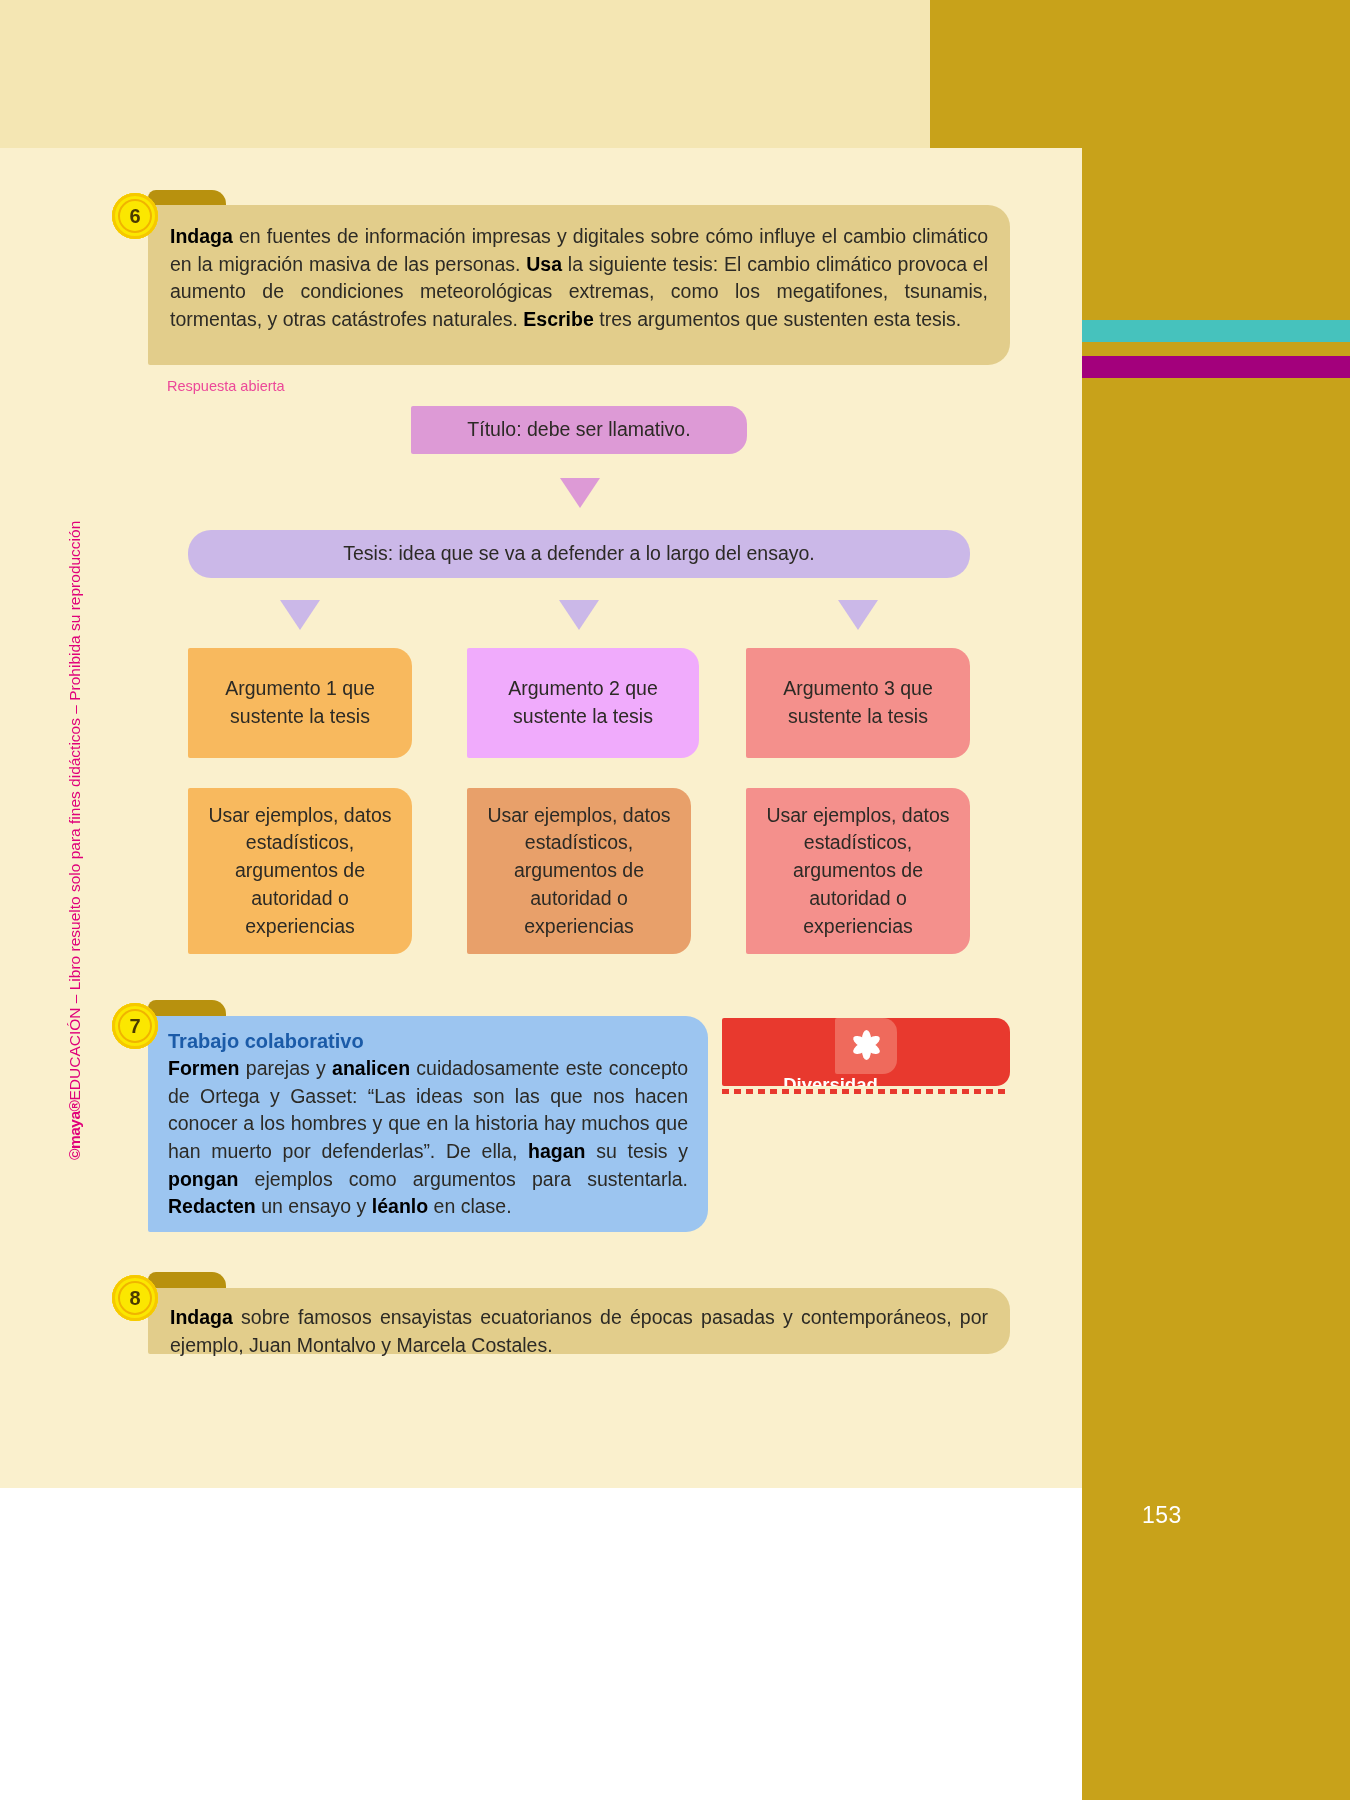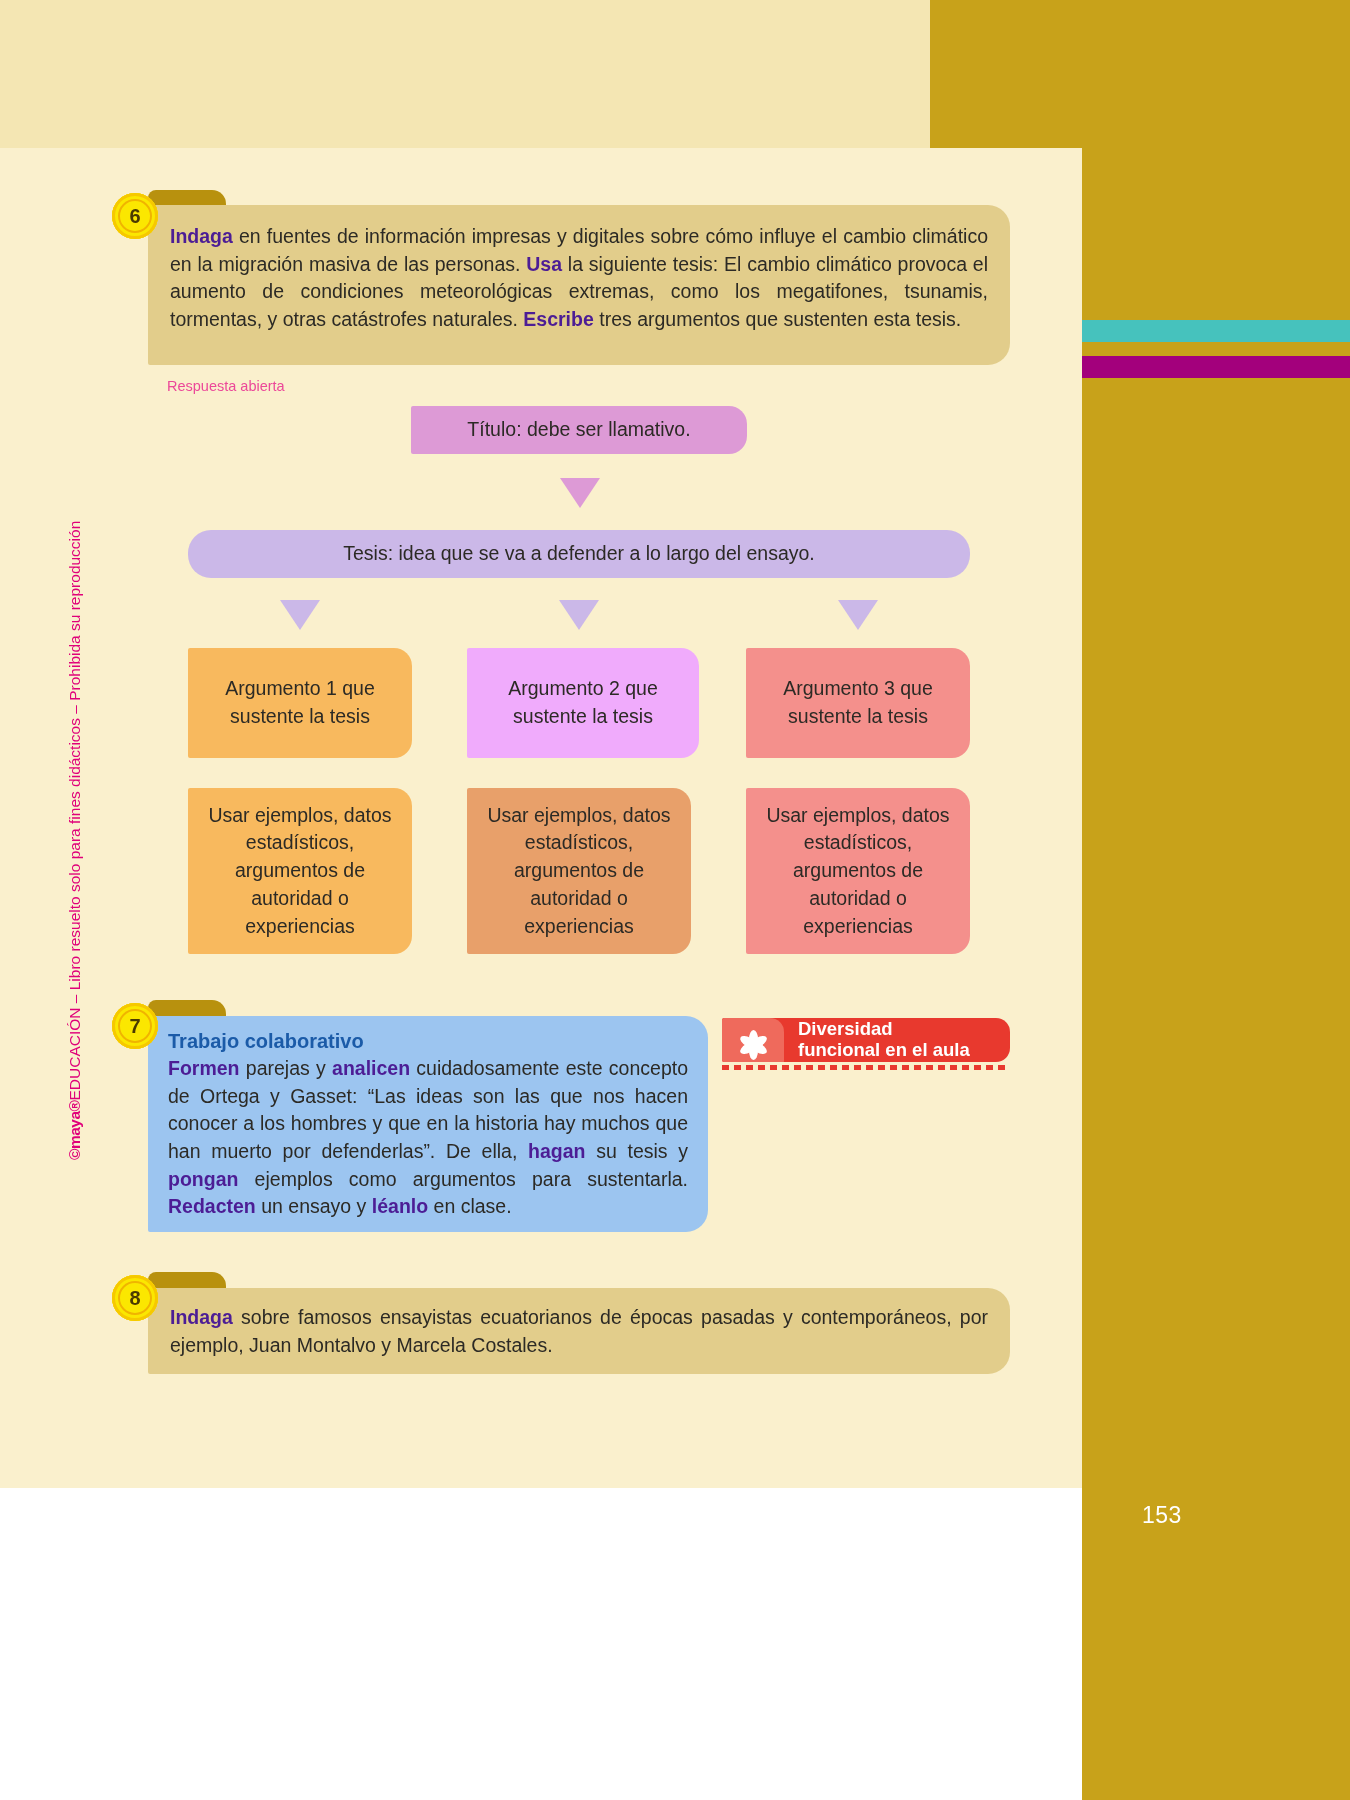--- a/index.html
+++ b/index.html
@@ -124,21 +124,21 @@
   }
   .card.beige { background: #e2cd8b; }
   .card.blue  { background: #9cc5f0; }
 
   .task-text {
     font-size: 19.5px;
     line-height: 1.42;
     color: #2c2a25;
     text-align: justify;
   }
-  .task-text b { font-weight: bold; color: #4c1d95; }
+  .task-text b { font-weight: bold; color: #000000; }
   .task-text p { margin: 0 0 14px 0; }
   .task-text p:last-child { margin-bottom: 0; }
 
   .answer-note {
     position: absolute;
     color: #ec4899;
     font-size: 14.5px;
     z-index: 5;
   }
 
@@ -166,25 +166,26 @@
   }
 
   
   .div-card {
     position: absolute;
     z-index: 4;
   }
   .div-header {
     position: relative;
     display: flex;
-    align-items: flex-start;
-    height: 44px;
+    align-items: center;
+    height: 68px;
     background: #e8392e;
     border-radius: 2px 14px 14px 2px;
     overflow: hidden;
+    flex-direction: column;
   }
   .div-icon-pane {
     width: 62px; height: 56px;
     background: #ef6a5c;
     border-radius: 2px 14px 14px 2px;
     display: flex;
     align-items: center;
     justify-content: center;
     flex: 0 0 auto;
   }
@@ -321,17 +322,17 @@
       <div>funcional en el aula</div>
     </div>
   </div>
   <div class="div-dashline"></div>
 </div>
 
 <div class="tab-stub" style="left:148px; top:1272px; width:78px;"></div>
 <div class="badge" style="left:112px; top:1275px;">
   <span>8</span>
 </div>
-<div class="card beige" style="left:148px; top:1288px; width:862px; height:86px; padding:16px 22px 16px 22px;">
+<div class="card beige" style="left:148px; top:1288px; width:862px; height:66px; padding:16px 22px 16px 22px;">
   <div class="task-text">
     <p><b>Indaga</b><span> sobre famosos ensayistas ecuatorianos de épocas pasadas y contemporáneos, por ejemplo, Juan Montalvo y Marcela Costales.</span></p>
   </div>
 </div>
 
 </body></html>

